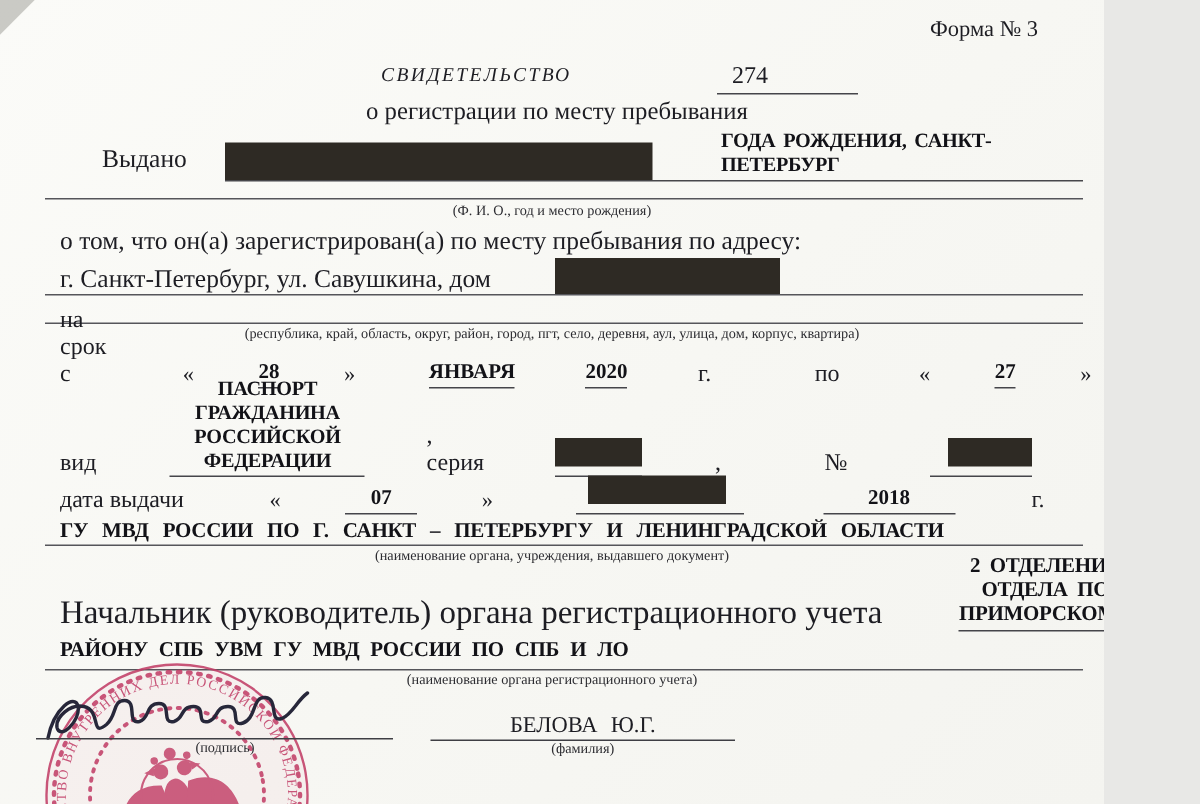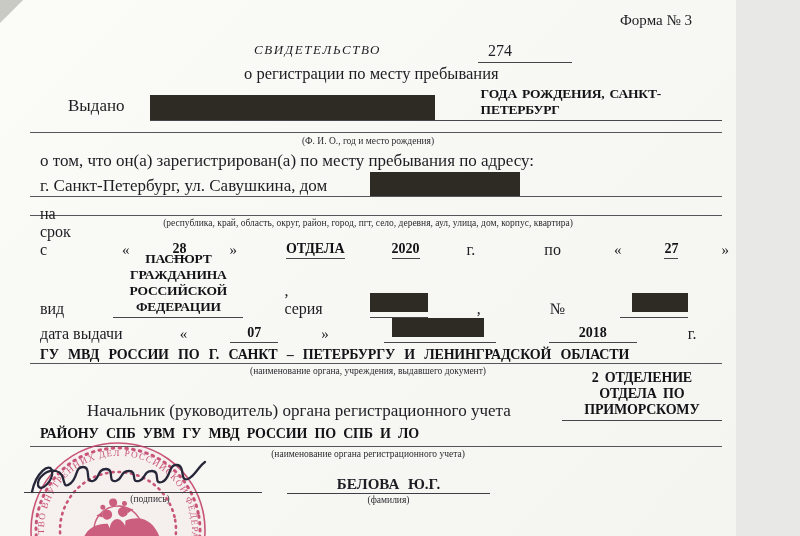--- a/index.html
+++ b/index.html
@@ -59,21 +59,21 @@
   </div>
   <div class="abs hline" style="top:196px;left:30px;right:14px;"></div>
   <div class="abs hline" style="top:215px;left:30px;right:14px;"></div>
   <div class="abs caption" style="top:218px;left:0;right:0;">(республика, край, область, округ, район, город, пгт, село, деревня, аул, улица, дом, корпус, квартира)</div>
 
   <div class="abs flexrow" style="top:236px;left:40px;right:14px;height:23px;font-size:16px;">
     <span>на срок с</span>
     <span class="q" style="margin-left:8px;">«</span>
     <span class="cell val" style="width:56px;">28</span>
     <span class="q">»</span>
-    <span class="cell val" style="flex:1.1;margin:0 6px;">ОТДЕЛА</span>
+    <span class="cell val" style="flex:1.1;margin:0 6px;">ЯНВАРЯ</span>
     <span class="cell val" style="width:88px;">2020</span>
     <span style="margin:0 6px;">г.</span>
     <span style="margin:0 10px 0 22px;">по</span>
     <span class="q">«</span>
     <span class="cell val" style="width:50px;">27</span>
     <span class="q">»</span>
     <span class="cell val" style="flex:1;margin:0 6px;">АПРЕЛЯ</span>
     <span class="cell val" style="width:72px;margin-right:6px;">2020</span>
     <span>г.</span>
   </div>
@@ -97,21 +97,21 @@
     <span class="cell" style="width:112px;margin-left:12px;text-align:left;padding-left:8px;"><span class="redact" style="width:92px;height:19px;"></span></span>
     <span class="cell val" style="width:88px;margin-left:12px;">2018</span>
     <span style="margin-left:10px;">г.</span>
   </div>
 
   <div class="abs fill" style="top:347px;left:40px;word-spacing:6px;font-size:14px;">ГУ МВД РОССИИ ПО Г. САНКТ – ПЕТЕРБУРГУ И ЛЕНИНГРАДСКОЙ ОБЛАСТИ</div>
   <div class="abs hline" style="top:363px;left:30px;right:14px;"></div>
   <div class="abs caption" style="top:366px;left:0;right:0;">(наименование органа, учреждения, выдавшего документ)</div>
 
   <div class="abs flexrow" style="top:398px;left:40px;right:14px;height:23px;">
-    <span style="font-size:17px;white-space:nowrap;margin-left:47px;">Начальник (руководитель) органа регистрационного учета</span>
+    <span style="font-size:22px;white-space:nowrap;">Начальник (руководитель) органа регистрационного учета</span>
     <span class="cell fill" style="flex:1;margin-left:10px;font-size:14px;word-spacing:3px;padding-bottom:2px;">2 ОТДЕЛЕНИЕ ОТДЕЛА ПО ПРИМОРСКОМУ</span>
   </div>
   <div class="abs fill" style="top:426px;left:40px;font-size:14px;word-spacing:4px;">РАЙОНУ СПБ УВМ ГУ МВД РОССИИ ПО СПБ И ЛО</div>
   <div class="abs hline" style="top:446px;left:30px;right:14px;"></div>
   <div class="abs caption" style="top:449px;left:0;right:0;">(наименование органа регистрационного учета)</div>
 
   <div class="abs" style="top:438px;left:26px;width:184px;height:184px;transform:rotate(-10deg);opacity:.88;">
     <svg width="184" height="184" viewBox="0 0 184 184">
       <circle cx="92" cy="92" r="87" fill="rgba(200,80,120,0.05)" stroke="#c23f68" stroke-width="1.6"></circle>
       <circle cx="92" cy="92" r="82" fill="none" stroke="#c23f68" stroke-width="3" stroke-dasharray="1.6 5.2" stroke-linecap="round"></circle>
@@ -144,17 +144,17 @@
   </div>
 
   <div class="abs" style="top:456px;left:28px;width:192px;height:46px;">
     <svg width="192" height="46" viewBox="0 0 192 46">
       <path d="M4,36 C8,16 22,6 24,15 C26,24 12,38 10,29 C9,22 19,13 28,15 C40,18 32,36 43,27 C50,21 47,11 55,11 C64,11 56,27 65,25 C72,23 69,13 78,13 C87,13 79,27 88,25 C95,23 92,15 101,15 C110,15 102,27 111,25 C118,23 115,15 124,15 C133,15 125,29 134,26 C143,23 140,8 149,9 C158,10 151,26 160,23 C167,20 170,11 177,6" stroke="#27273a" stroke-width="2.3" fill="none" stroke-linecap="round"></path>
     </svg>
   </div>
   <div class="abs hline" style="top:492px;left:24px;width:238px;border-top-color:#3e3e44;"></div>
   <div class="abs caption" style="top:494px;left:90px;width:120px;">(подпись)</div>
 
-  <div class="abs sig-name" style="top:476px;left:287px;width:203px;font-weight:bold;">БЕЛОВА Ю.Г.</div>
+  <div class="abs sig-name" style="top:476px;left:287px;width:203px;">БЕЛОВА Ю.Г.</div>
   <div class="abs hline" style="top:493px;left:287px;width:203px;border-top-color:#3e3e44;"></div>
   <div class="abs caption" style="top:495px;left:287px;width:203px;">(фамилия)</div>
 
 </div>
 
 </body></html>

